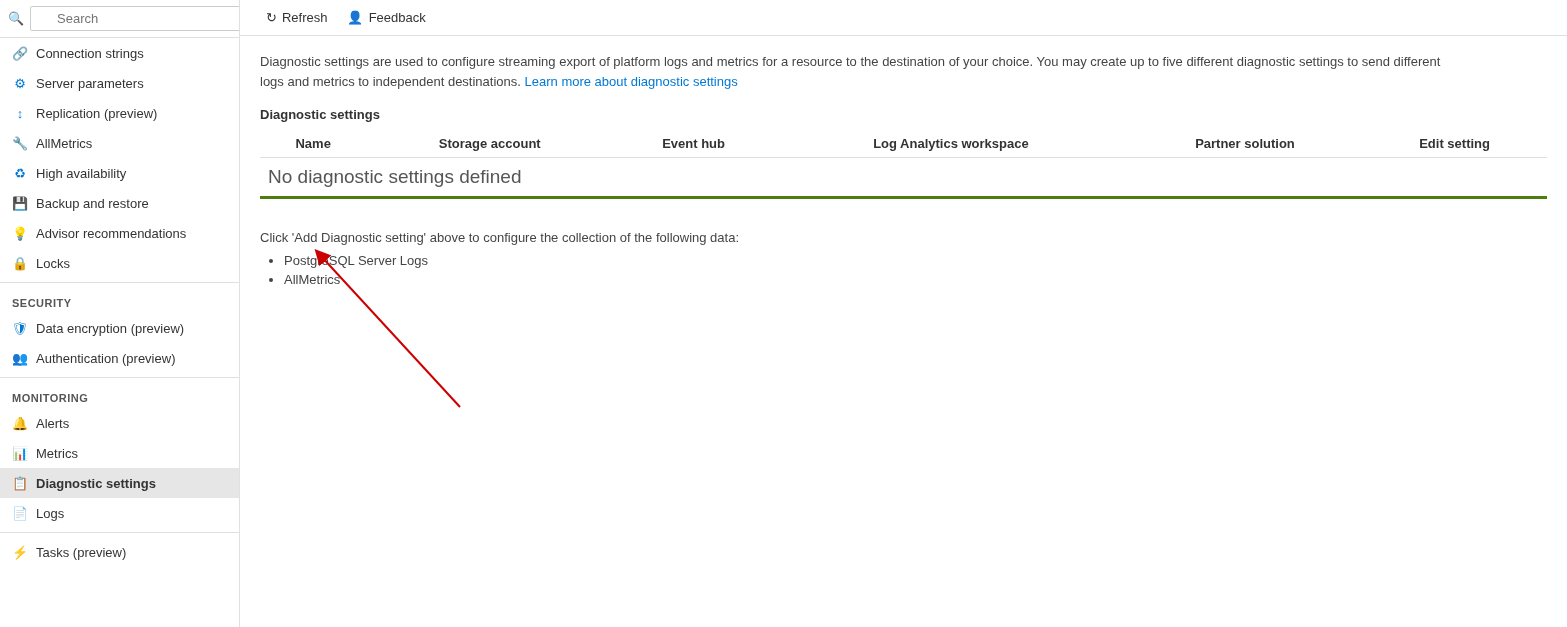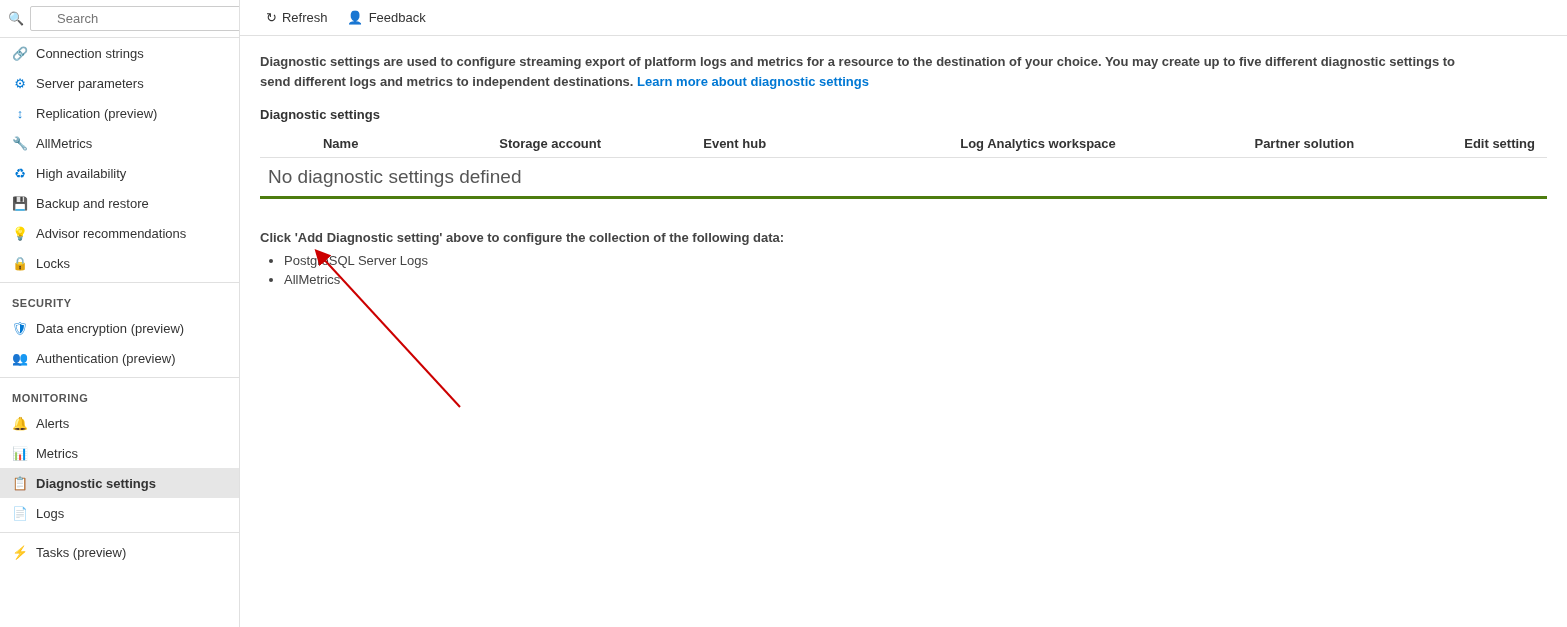--- a/index.html
+++ b/index.html
@@ -105,39 +105,38 @@
       flex: 1;
       overflow-y: auto;
       padding: 16px 20px;
     }
     .description {
       font-size: 13px;
       color: #444;
       margin-bottom: 16px;
       max-width: 1200px;
       line-height: 1.5;
-      font-weight: bold;
     }
     .description a {
       color: #0078d4;
       text-decoration: none;
     }
     .section-title {
       font-size: 13px;
       font-weight: 600;
       margin-bottom: 8px;
       color: #333;
     }
     .diag-table {
       width: 100%;
       border-collapse: collapse;
       margin-bottom: 16px;
     }
     .diag-table th {
-      text-align: right;
+      text-align: center;
       font-weight: 600;
       font-size: 13px;
       padding: 6px 12px 6px 8px;
       border-bottom: 1px solid #e0e0e0;
       color: #333;
     }
     .diag-table td {
       padding: 8px 12px 8px 8px;
       font-size: 19px;
       border-bottom: 3px solid #4d7c0f;
@@ -153,21 +152,20 @@
       padding: 5px 10px;
       cursor: pointer;
       font-size: 13px;
       margin-bottom: 16px;
       outline: 2px solid #c00;
     }
     .hint-text {
       font-size: 13px;
       color: #444;
       margin-bottom: 8px;
-      font-weight: bold;
     }
     .hint-list {
       list-style: disc;
       padding-left: 24px;
       font-size: 13px;
       color: #444;
     }
     .hint-list li { margin-bottom: 4px; }
 
     

